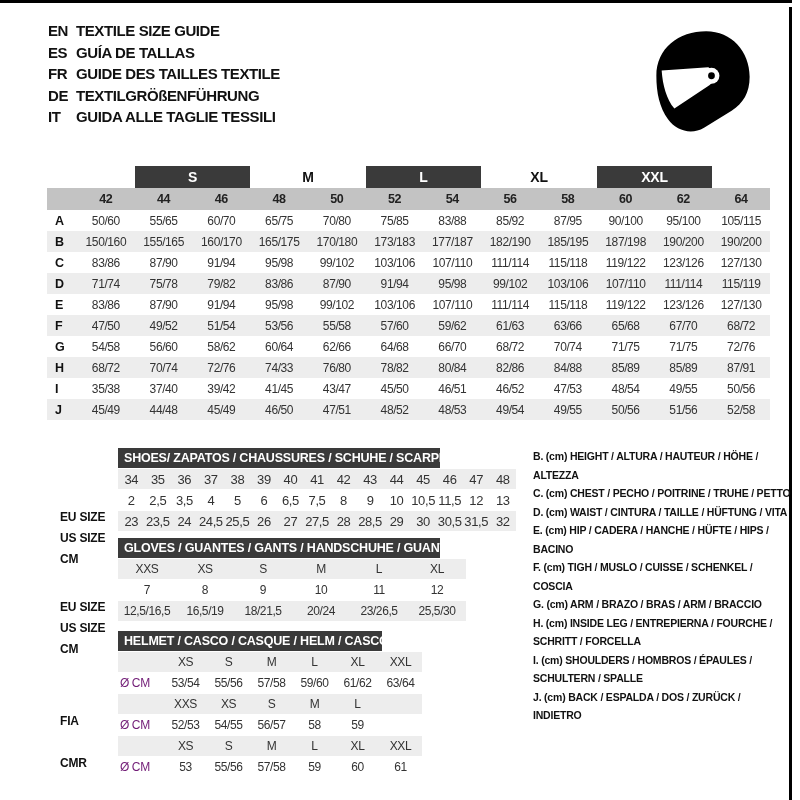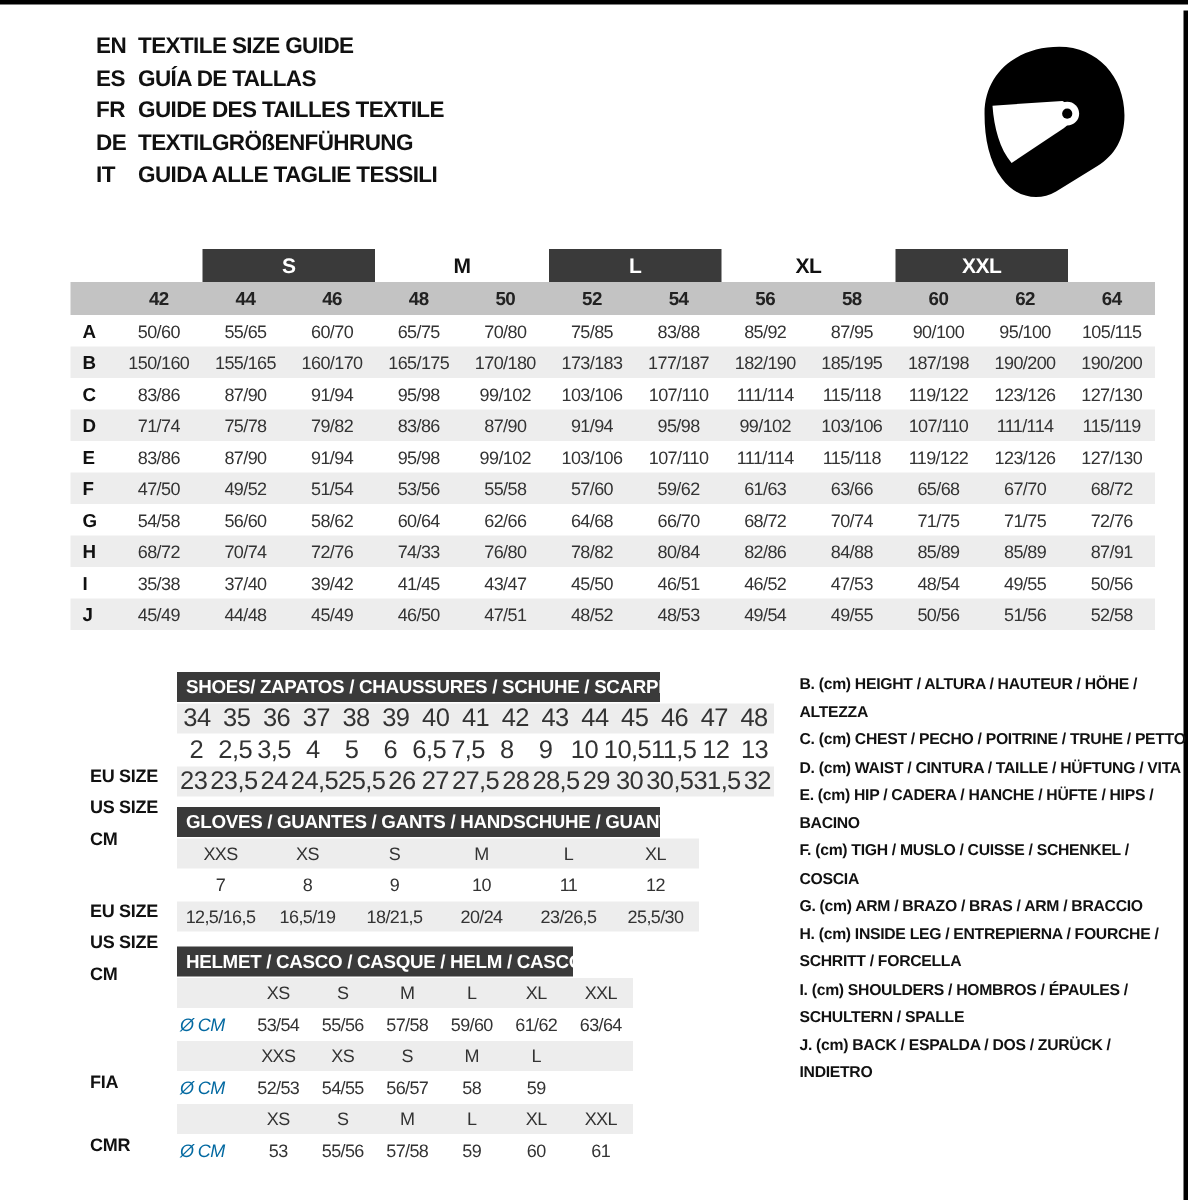--- a/index.html
+++ b/index.html
@@ -6,21 +6,21 @@
   body{
     position:relative;width:800px;height:800px;background:#fff;overflow:hidden;
     font-family:"Liberation Sans","DejaVu Sans",sans-serif;color:#111;
   }
   
   .frame-top{position:absolute;left:0;top:0;width:792px;height:3px;background:#000;}
   .frame-right{position:absolute;left:789px;top:7px;width:3px;height:793px;background:#000;}
 
   
   #lang-block{position:absolute;left:48px;top:20px;}
-  .lang-row{display:flex;height:21.5px;align-items:center;font-size:15px;font-weight:700;letter-spacing:-0.4px;margin-left:16px;}
+  .lang-row{display:flex;height:21.5px;align-items:center;font-size:15px;font-weight:700;letter-spacing:-0.4px;}
   .lang-code{width:28px;}
   
   #helmet-logo{position:absolute;left:650px;top:24px;width:106px;height:112px;}
 
   
   #main-table{position:absolute;left:47px;top:166px;width:723px;}
   .mt-head{display:grid;grid-template-columns:30px repeat(12,1fr);height:22px;}
   .mt-group{display:flex;align-items:center;justify-content:center;font-weight:700;font-size:14px;letter-spacing:-0.3px;color:#111;}
   .mt-group.boxed{background:var(--dark);color:#fff;}
   .mt-row{display:grid;grid-template-columns:30px repeat(12,1fr);height:21px;}
@@ -38,22 +38,22 @@
   .sec-title{background:var(--dark);color:#fff;font-weight:700;font-size:12.5px;display:flex;align-items:center;padding-left:6px;letter-spacing:-0.2px;white-space:nowrap;overflow:hidden;}
   #shoes .sec-title{width:316px;}
   #gloves .sec-title{width:316px;}
   #helmet .sec-title{width:258px;}
   .sec-cells{display:grid;}
   #shoes .sec-cells{width:398px;grid-template-columns:repeat(15,1fr);}
   #gloves .sec-cells{width:348px;grid-template-columns:repeat(6,1fr);}
   #helmet .sec-cells{width:304px;grid-template-columns:46px repeat(6,43px);}
   .sec-cells.gray{background:var(--alt);}
   .sec-cell{display:flex;align-items:center;justify-content:center;font-size:12px;color:#333;letter-spacing:-0.4px;white-space:nowrap;}
-  #shoes .sec-cell{font-size:17px;}
-  .sec-cell.unit{justify-content:flex-start;padding-left:2px;color:#0369a1;font-style:italic;}
+  #shoes .sec-cell{font-size:13px;}
+  .sec-cell.unit{justify-content:flex-start;padding-left:2px;color:#701a75;}
 
   
   #legend{position:absolute;left:533px;top:447px;width:258px;}
   .legend-item{font-size:10.5px;font-weight:700;line-height:18.5px;letter-spacing:-0.2px;color:#111;}
 </style>
 </head>
 <body>
 
 <div class="frame-top"></div>
 <div class="frame-right"></div>

